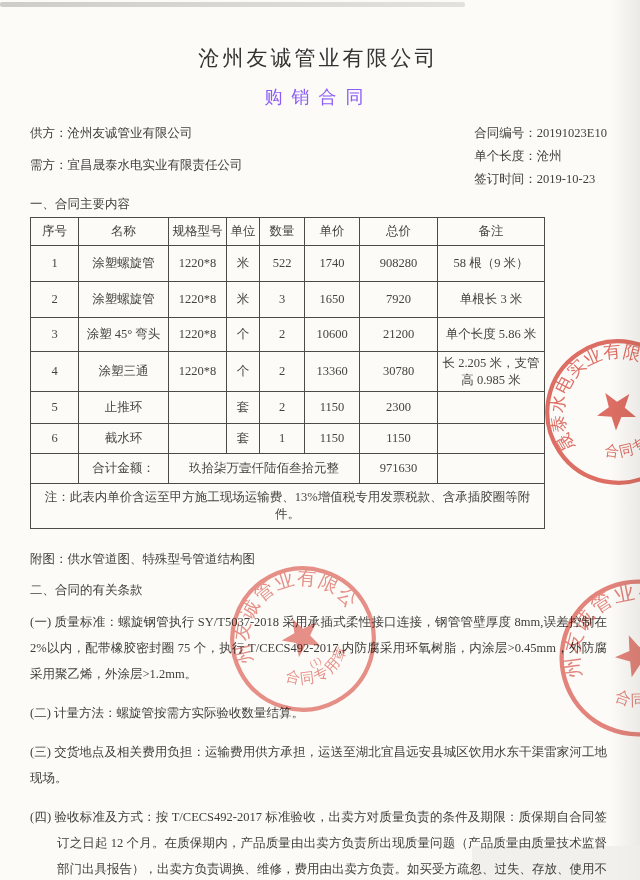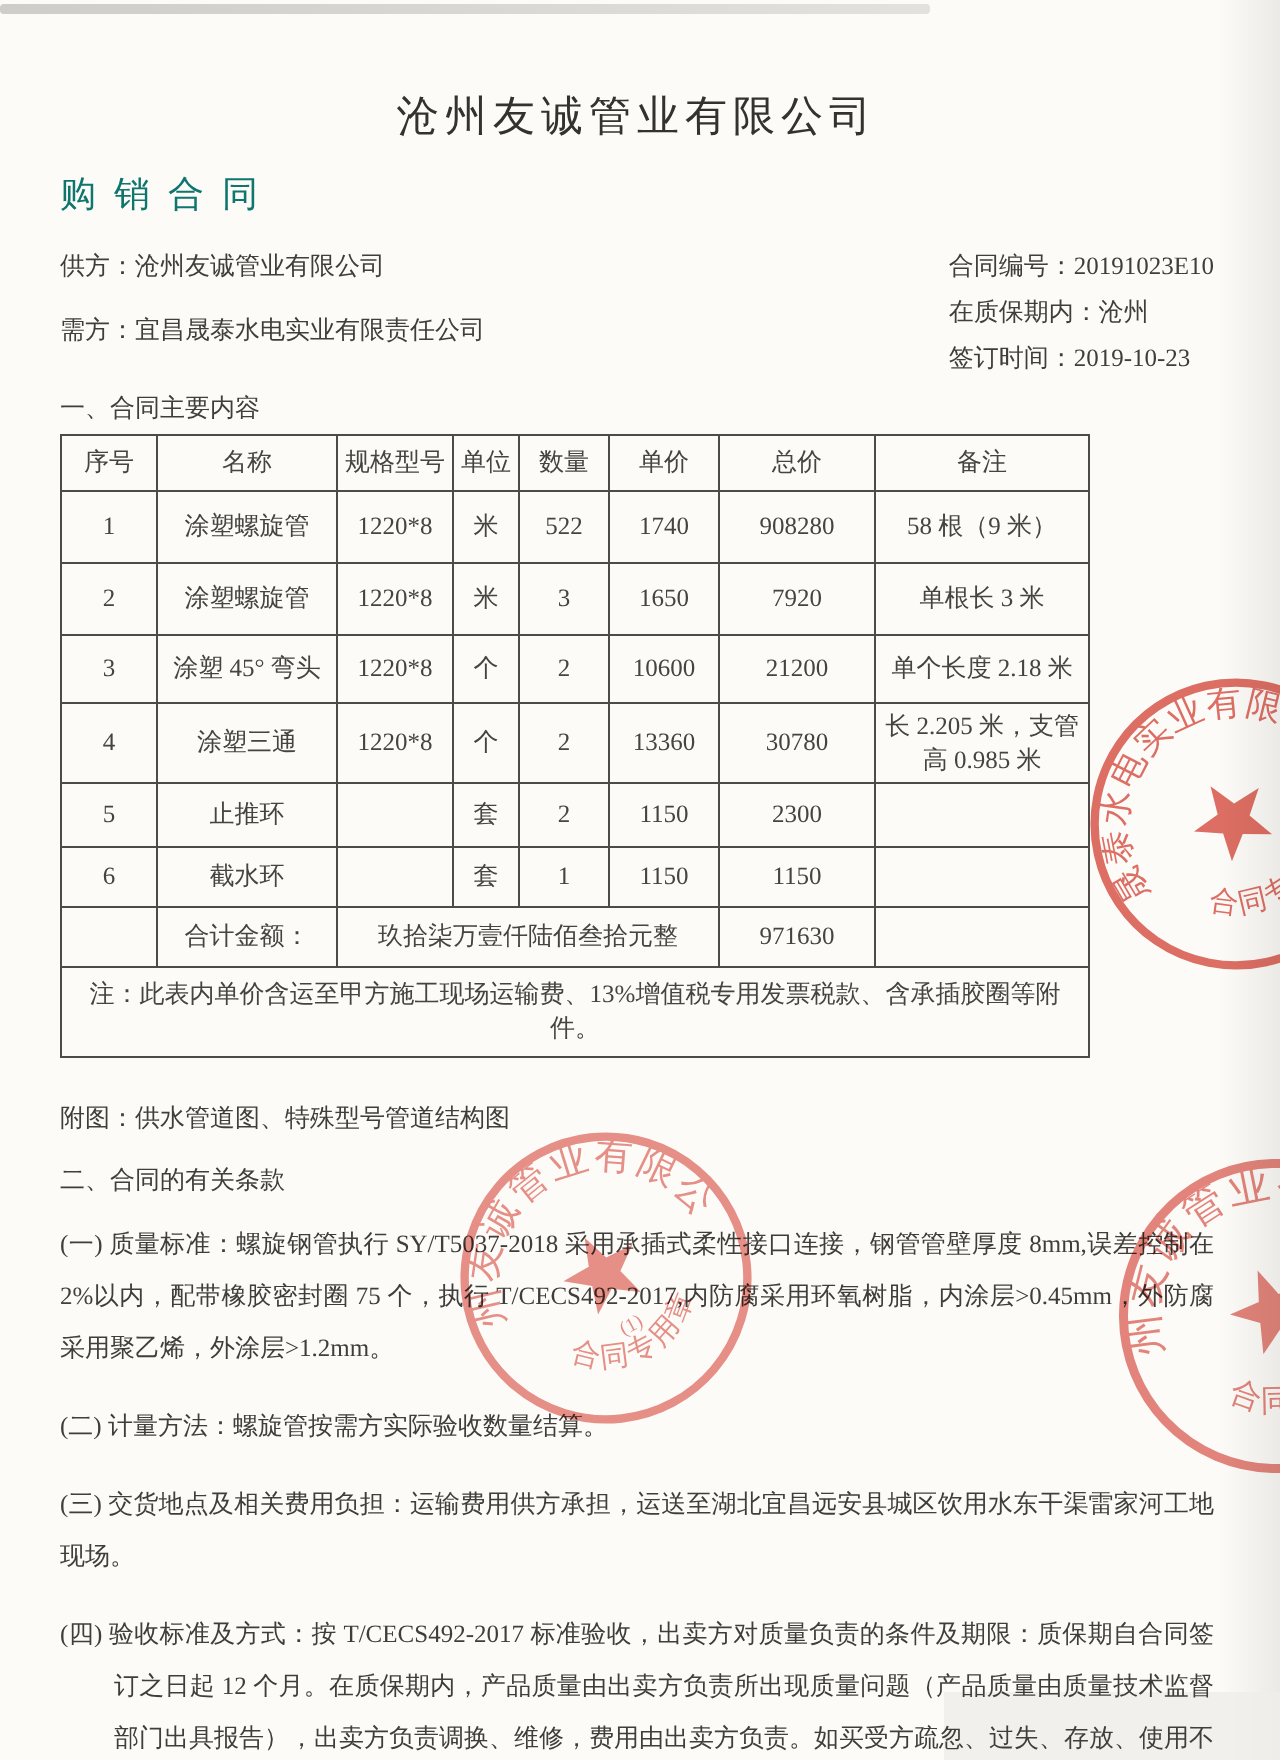--- a/index.html
+++ b/index.html
@@ -3,21 +3,21 @@
 <meta charset="utf-8">
 <style>
   html,body{margin:0;padding:0;}
   body{width:640px;height:880px;background:#e9e7e4;font-family:"Liberation Serif","DejaVu Serif",serif;}
   .page{position:relative;width:640px;height:880px;background:#fcfbf8;overflow:hidden;color:#3f3e3a;}
   .shade-right{position:absolute;top:0;right:0;width:30px;height:880px;background:linear-gradient(to right,rgba(205,202,198,0),rgba(205,202,198,.35));pointer-events:none;}
   .scan-streak{position:absolute;top:2px;left:0;width:465px;height:5px;background:linear-gradient(to right,#a9a7a3,#cfccc8);opacity:.55;border-radius:2px;}
   .scan-box{position:absolute;left:472px;top:846px;width:168px;height:34px;background:#efedea;opacity:.8;}
   .inner{position:relative;padding:44px 33px 0 30px;}
   .doc-title{text-align:center;font-size:21px;letter-spacing:3px;color:#33322f;margin:0;font-weight:500;}
-  .doc-subtitle{text-align:left;font-size:18px;letter-spacing:9px;color:#0f766e;margin:13px 0 0 0;font-weight:500;}
+  .doc-subtitle{text-align:center;font-size:18px;letter-spacing:9px;color:#8b5cf6;margin:13px 0 0 0;font-weight:500;}
   .meta{display:flex;justify-content:space-between;margin-top:16px;font-size:12.5px;}
   .meta .left .row{margin-bottom:15px;}
   .meta .right .row{margin-bottom:6px;}
   .sec-head{font-size:12.5px;margin:2px 0 4px 0;}
   table.items{border-collapse:collapse;width:515px;table-layout:fixed;font-size:12.5px;color:#454440;}
   table.items td,table.items th{border:1px solid #4c4b48;text-align:center;padding:2px 3px;font-weight:normal;overflow:hidden;}
   table.items .remark2{line-height:1.35;}
   table.items .note-cell{text-align:center;padding:5px 8px;}
   .attach{font-size:12.5px;margin-top:22px;}
   .sec2{font-size:12.5px;margin-top:14px;}
@@ -42,21 +42,21 @@
     <h1 class="doc-title">沧州友诚管业有限公司</h1>
     <h2 class="doc-subtitle">购销合同</h2>
 
     <div class="meta">
       <div class="left">
         <div class="row"><span>供方：</span><span>沧州友诚管业有限公司</span></div>
         <div class="row"><span>需方：</span><span>宜昌晟泰水电实业有限责任公司</span></div>
       </div>
       <div class="right">
         <div class="row"><span>合同编号：</span><span>20191023E10</span></div>
-        <div class="row"><span>在质保期内：</span><span>沧州</span></div>
+        <div class="row"><span>单个长度：</span><span>沧州</span></div>
         <div class="row"><span>签订时间：</span><span>2019-10-23</span></div>
       </div>
     </div>
 
     <div class="sec-head">一、合同主要内容</div>
 
     <table class="items">
       <colgroup>
         <col style="width:48px">
           <col style="width:90px">
@@ -99,21 +99,21 @@
             <td>单根长 3 米</td>
       </tr>
       <tr style="height:34px">
         <td>3</td>
             <td>涂塑 45° 弯头</td>
             <td>1220*8</td>
             <td>个</td>
             <td>2</td>
             <td>10600</td>
             <td>21200</td>
-            <td>单个长度 2.18 米</td>
+            <td>单个长度 5.86 米</td>
       </tr>
       <tr style="height:40px">
         <td>4</td>
             <td>涂塑三通</td>
             <td>1220*8</td>
             <td>个</td>
             <td>2</td>
             <td>13360</td>
             <td>30780</td>
             <td class="remark2">长 2.205 米，支管高 0.985 米</td>

